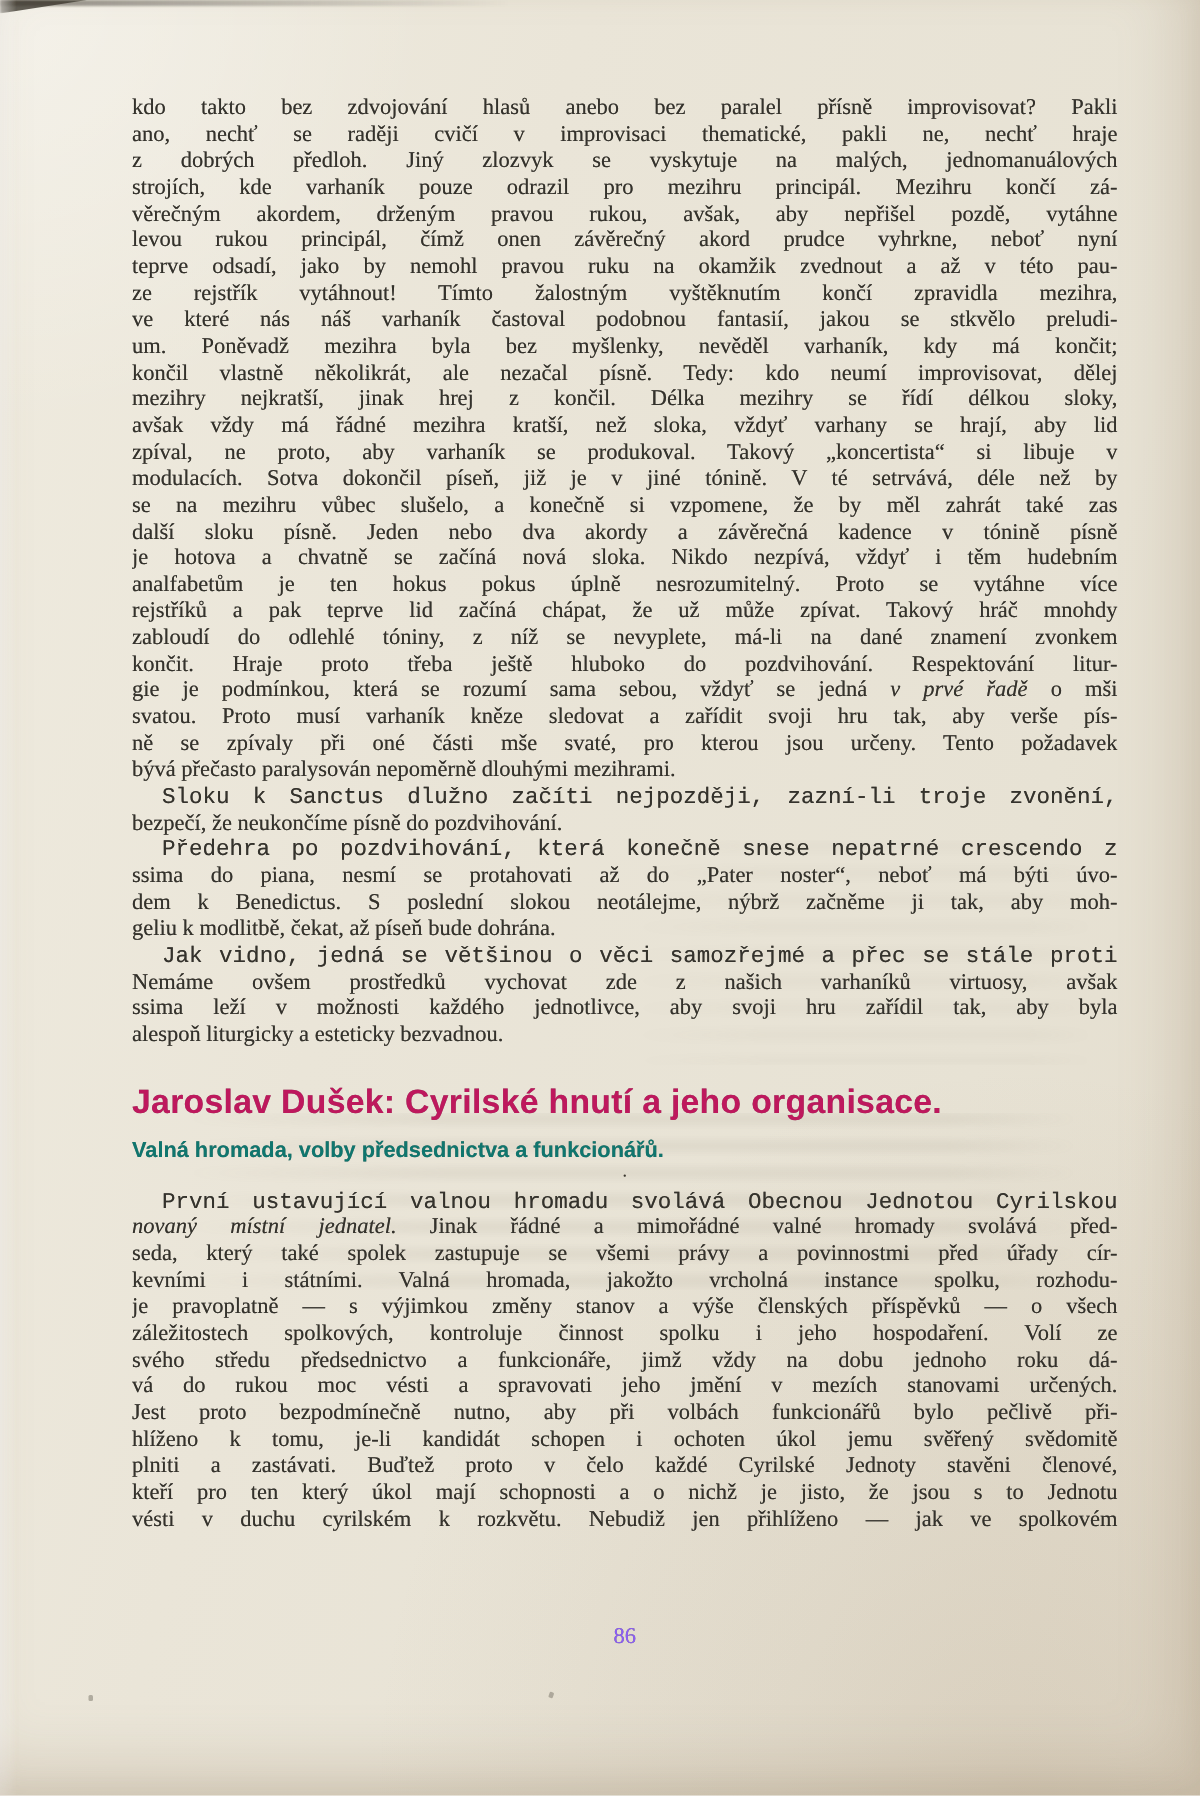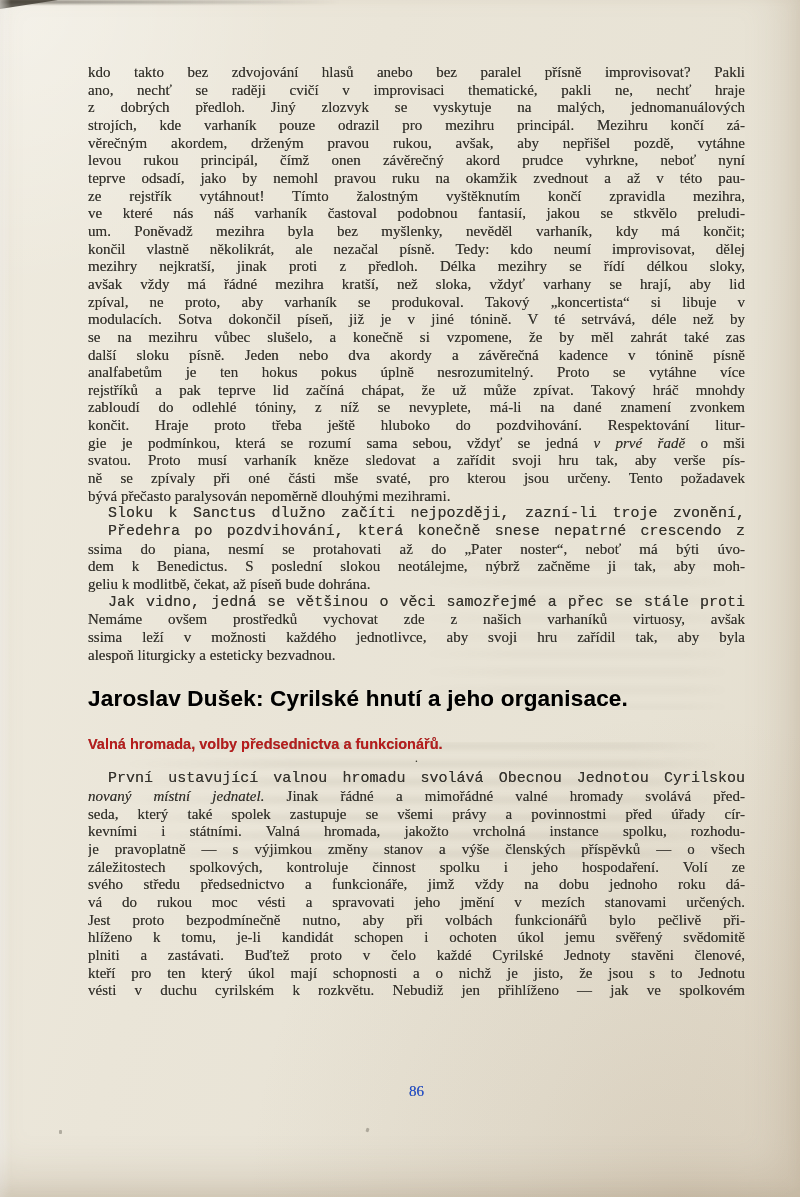--- a/index.html
+++ b/index.html
@@ -34,29 +34,29 @@
   
   .content{position:absolute;left:88px;top:64px;width:657px;}
   .para{font-size:15px;line-height:17.66px;}
   .para .line{height:17.66px;overflow:hidden;text-align:justify;text-align-last:justify;
     text-shadow:0 0 .4px rgba(47,45,40,.65);}
   .para .line:last-child{text-align-last:left;}
   .para.jl .line:last-child{text-align-last:justify;}
   .para.indent .line:first-child{text-indent:20px;font-family:Liberation Mono, monospace;}
 
   .heading{font-family:"Liberation Sans", sans-serif;font-weight:bold;
-    font-size:22.5px;line-height:27px;letter-spacing:.2px;color:#000000;margin-top:21px;
+    font-size:22.5px;line-height:27px;letter-spacing:.2px;color:#be185d;margin-top:21px;
     text-shadow:0 0 .4px rgba(38,37,31,.5);}
   .subheading{font-family:"Liberation Sans", sans-serif;font-weight:bold;
-    font-size:14.5px;line-height:18px;color:#b91c1c;margin-top:23px;
+    font-size:14.5px;line-height:18px;color:#0f766e;margin-top:10px;
     text-shadow:0 0 .3px rgba(38,37,31,.5);}
   .sep-dot{display:block;text-align:center;font-size:13px;line-height:10px;margin-top:3px;color:#3a382f;}
   .para.first-new{margin-top:4px;}
   .page-number{position:absolute;left:88px;top:1083px;width:657px;text-align:center;
-    font-size:15px;color:#1d4ed8;text-shadow:0 0 .4px rgba(47,45,40,.6);}
+    font-size:15px;color:#8b5cf6;text-shadow:0 0 .4px rgba(47,45,40,.6);}
 </style>
 </head>
 <body>
 
 <div class="corner-wedge"></div>
 <div class="top-edge"></div>
 <div class="left-strip"></div>
 <div class="bleed a"></div>
 <div class="bleed b"></div>
 <div class="speck s1"></div>
@@ -71,37 +71,39 @@
         <div class="line">ano, nechť se raději cvičí v improvisaci thematické, pakli ne, nechť hraje</div>
         <div class="line">z dobrých předloh. Jiný zlozvyk se vyskytuje na malých, jednomanuálových</div>
         <div class="line">strojích, kde varhaník pouze odrazil pro mezihru principál. Mezihru končí zá-</div>
         <div class="line">věrečným akordem, drženým pravou rukou, avšak, aby nepřišel pozdě, vytáhne</div>
         <div class="line">levou rukou principál, čímž onen závěrečný akord prudce vyhrkne, neboť nyní</div>
         <div class="line">teprve odsadí, jako by nemohl pravou ruku na okamžik zvednout a až v této pau-</div>
         <div class="line">ze rejstřík vytáhnout! Tímto žalostným vyštěknutím končí zpravidla mezihra,</div>
         <div class="line">ve které nás náš varhaník častoval podobnou fantasií, jakou se stkvělo preludi-</div>
         <div class="line">um. Poněvadž mezihra byla bez myšlenky, nevěděl varhaník, kdy má končit;</div>
         <div class="line">končil vlastně několikrát, ale nezačal písně. Tedy: kdo neumí improvisovat, dělej</div>
-        <div class="line">mezihry nejkratší, jinak proti z předloh. Délka mezihry se řídí délkou sloky,</div>
+        <div class="line">mezihry nejkratší, jinak hrej z končil. Délka mezihry se řídí délkou sloky,</div>
         <div class="line">avšak vždy má řádné mezihra kratší, než sloka, vždyť varhany se hrají, aby lid</div>
         <div class="line">zpíval, ne proto, aby varhaník se produkoval. Takový „koncertista“ si libuje v</div>
         <div class="line">modulacích. Sotva dokončil píseň, již je v jiné tónině. V té setrvává, déle než by</div>
         <div class="line">se na mezihru vůbec slušelo, a konečně si vzpomene, že by měl zahrát také zas</div>
         <div class="line">další sloku písně. Jeden nebo dva akordy a závěrečná kadence v tónině písně</div>
+        <div class="line">je hotova a chvatně se začíná nová sloka. Nikdo nezpívá, vždyť i těm hudebním</div>
         <div class="line">analfabetům je ten hokus pokus úplně nesrozumitelný. Proto se vytáhne více</div>
         <div class="line">rejstříků a pak teprve lid začíná chápat, že už může zpívat. Takový hráč mnohdy</div>
         <div class="line">zabloudí do odlehlé tóniny, z níž se nevyplete, má-li na dané znamení zvonkem</div>
         <div class="line">končit. Hraje proto třeba ještě hluboko do pozdvihování. Respektování litur-</div>
         <div class="line">gie je podmínkou, která se rozumí sama sebou, vždyť se jedná <i>v prvé řadě</i> o mši</div>
         <div class="line">svatou. Proto musí varhaník kněze sledovat a zařídit svoji hru tak, aby verše pís-</div>
         <div class="line">ně se zpívaly při oné části mše svaté, pro kterou jsou určeny. Tento požadavek</div>
         <div class="line">bývá přečasto paralysován nepoměrně dlouhými mezihrami.</div>
       </div>
       <div class="para indent">
         <div class="line">Sloku k Sanctus dlužno začíti nejpozději, zazní-li troje zvonění, jinak je ne-</div>
+        <div class="line">bezpečí, že neukončíme písně do pozdvihování.</div>
       </div>
       <div class="para indent">
         <div class="line">Předehra po pozdvihování, která konečně snese nepatrné crescendo z piani-</div>
         <div class="line">ssima do piana, nesmí se protahovati až do „Pater noster“, neboť má býti úvo-</div>
         <div class="line">dem k Benedictus. S poslední slokou neotálejme, nýbrž začněme ji tak, aby moh-</div>
         <div class="line">geliu k modlitbě, čekat, až píseň bude dohrána.</div>
       </div>
       <div class="para indent">
         <div class="line">Jak vidno, jedná se většinou o věci samozřejmé a přec se stále proti nim hřeší.</div>
         <div class="line">Nemáme ovšem prostředků vychovat zde z našich varhaníků virtuosy, avšak</div>

